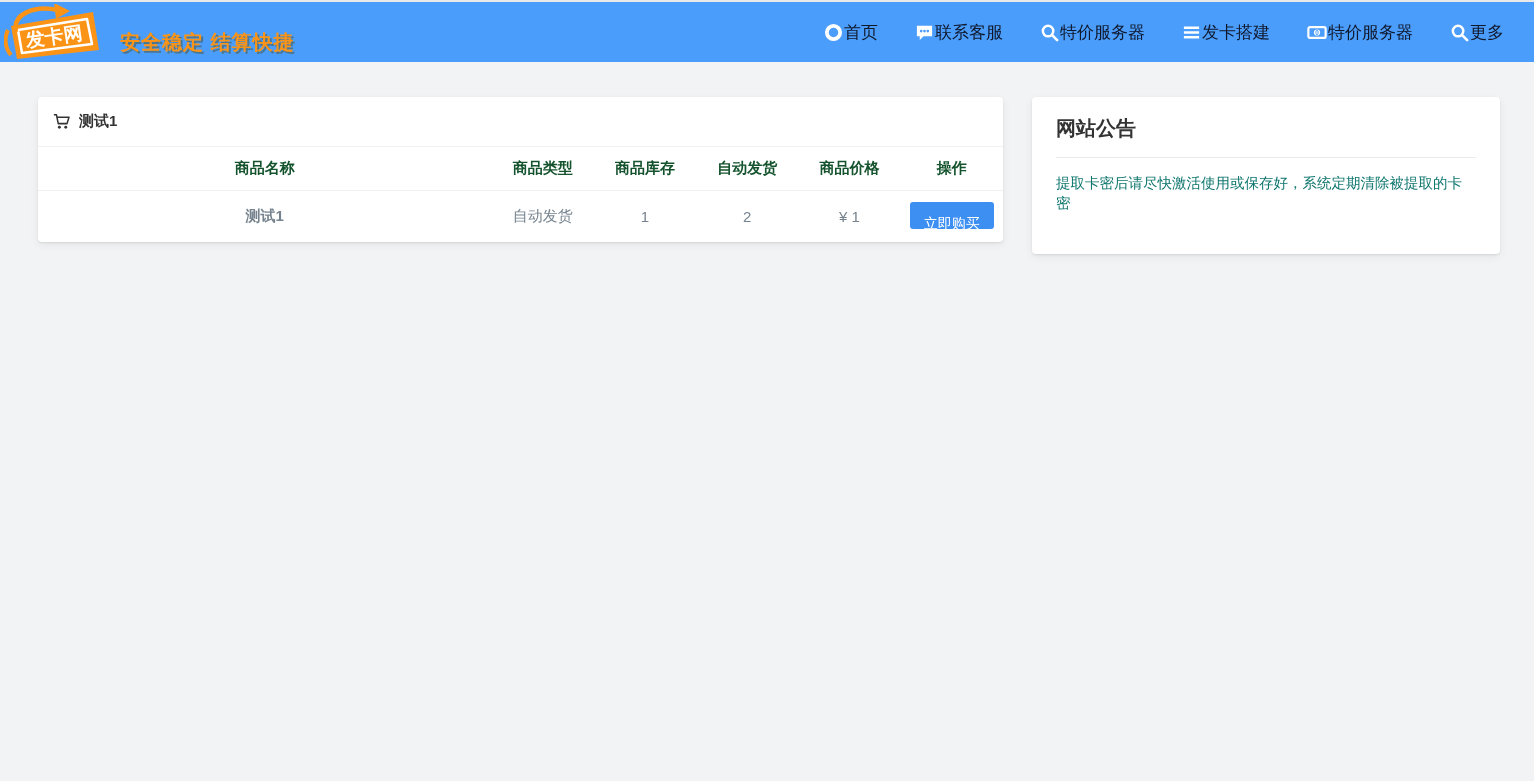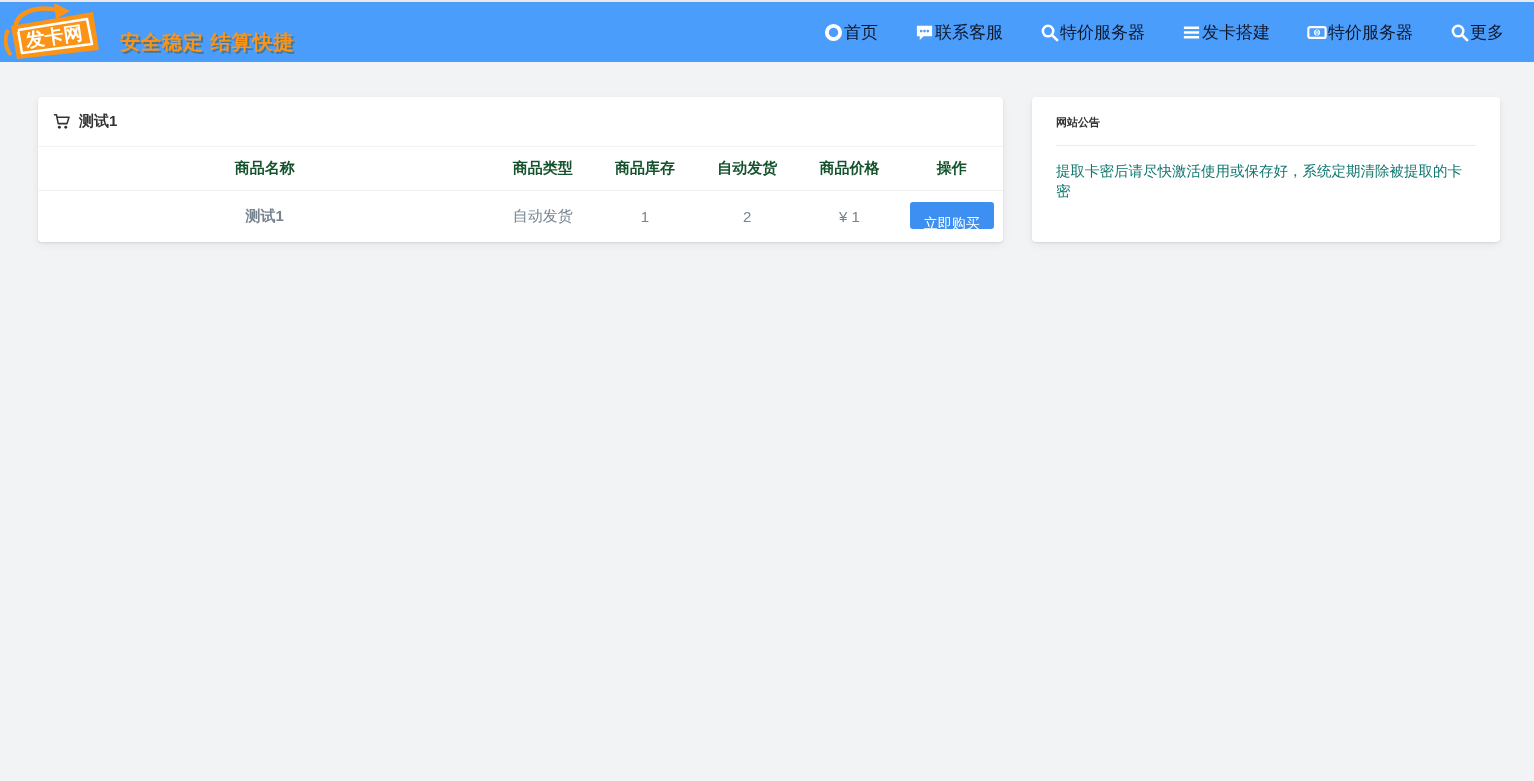--- a/index.html
+++ b/index.html
@@ -58,21 +58,21 @@
   td.goods-price { color:#4a9bf5; }
   .buy-btn {
     display:inline-block; border:none; cursor:pointer;
     background:#3d8ff2; color:#fff; font-size:14px;
     height:27px; line-height:27px; padding:8px 14px; border-radius:3px;
     font-family:inherit;
     text-align:center;
   }
 
   .notice-card { flex:1; padding:18px 24px 40px; }
-  .notice-title { font-size:11px; font-weight:bold; color:#333; padding-bottom:15px; }
+  .notice-title { font-size:20px; font-weight:bold; color:#333; padding-bottom:15px; }
   .notice-divider { border-bottom:1px solid #ececec; }
   .notice-body { padding-top:15px; font-size:14.5px; color:#0f766e; line-height:1.4; }
 </style>
 </head>
 <body>
 
 <div class="top-strip"></div>
 
 <header class="topbar">
   <div class="brand">

